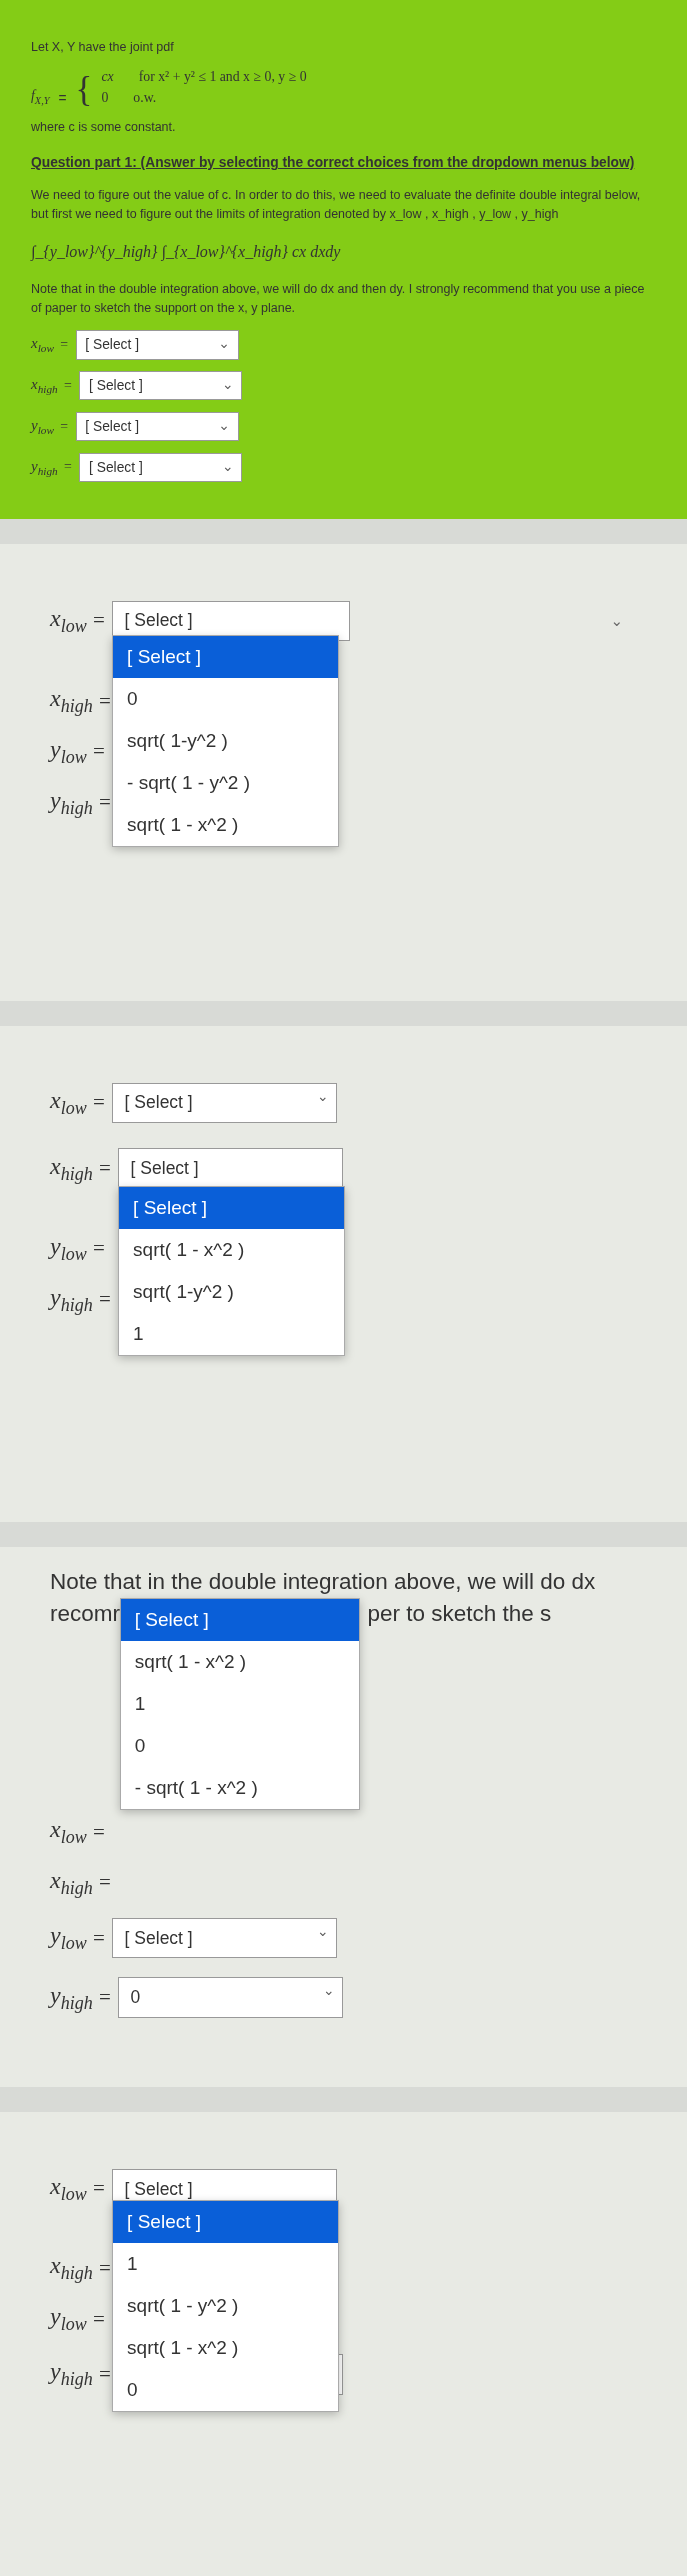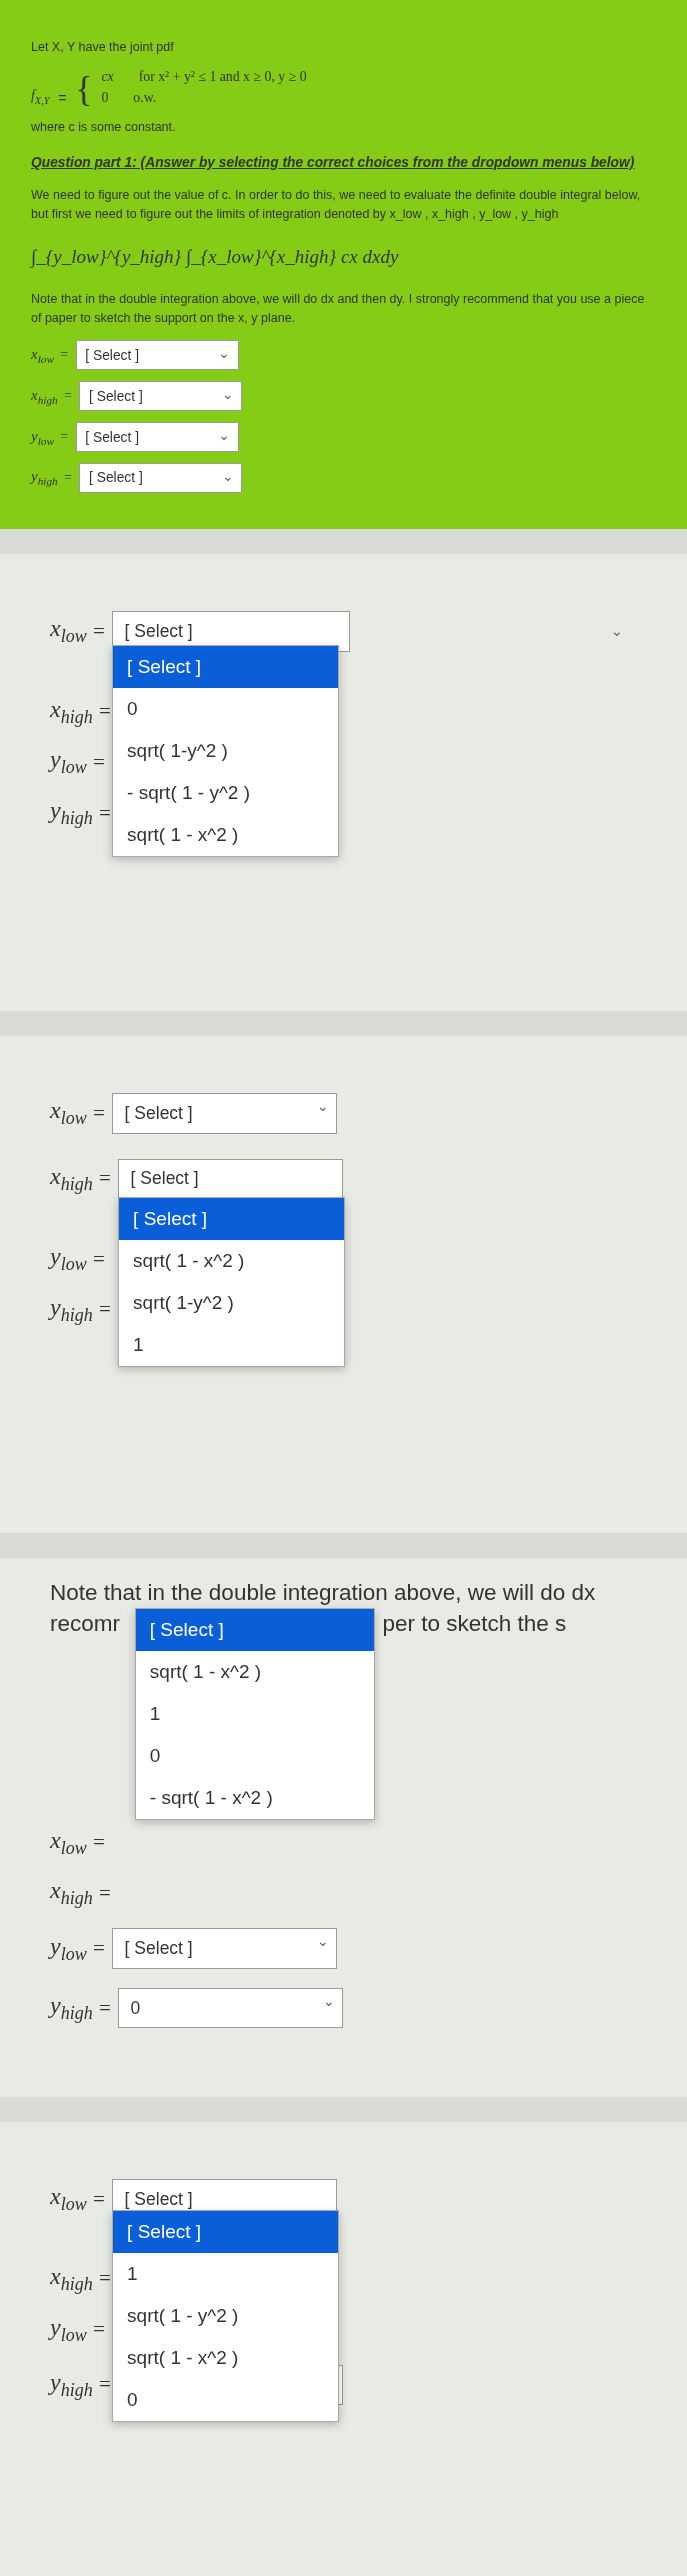--- a/index.html
+++ b/index.html
@@ -57,21 +57,21 @@
   }
   .dropdown .opt.hl {
     background: #0a5fd8;
     color: #fff;
   }
   .big .lbl { font-size: 24px; }
   .big .eq { font-size: 21px; }
   .big .sel { font-size: 17.5px; min-width: 225px; padding: 8.8px 11.3px; }
   .big .dropdown { font-size: 19px; min-width: 225px; }
   .big .row { margin: 19px 0; }
-  .qtitle { text-decoration: underline; font-weight: 600; margin: 16.3px 0 5px; font-size: 13.8px; font-style: italic; }
+  .qtitle { text-decoration: underline; font-weight: 600; margin: 16.3px 0 5px; font-size: 13.8px; }
   p { font-size: 12.5px; line-height: 1.5; }
   .brace { font-size: 35px; font-family: serif; line-height: 0.9; }
   .pdf-line { display:flex; align-items:flex-end; gap:9px; font-size:13.8px; margin:11.3px 0 3.8px; }
   .note3 { font-size: 22.5px; line-height:1.4; }
   .chev { position:absolute; right:15px; top:50%; transform:translateY(-50%); font-size:15px; color:#666; }
   .stackrow { position: relative; }
 </style>
 </head>
 <body>
 
@@ -93,21 +93,21 @@
       </span>
     </span>
   </div>
 
   <p>where c is some constant.</p>
 
   <p class="qtitle">Question part 1:  (Answer by selecting the correct choices from the dropdown menus below)</p>
 
   <p>We need to figure out the value of c.  In order to do this, we need to evaluate the definite double integral below, but first we need to figure out the limits of integration denoted by x_low , x_high , y_low , y_high</p>
 
-  <p class="math" style="font-size:19px">∫_{y_low}^{y_high} ∫_{x_low}^{x_high} cx dxdy</p>
+  <p class="math" style="font-size:16px">∫_{y_low}^{y_high} ∫_{x_low}^{x_high} cx dxdy</p>
 
   <p>Note that in the double integration above, we will do dx and then dy. I strongly recommend that you use a piece of paper to sketch the support on the x, y plane.</p>
 
   <div class="row">
     <span class="lbl">x<span class="sub">low</span></span>
     <span class="eq">=</span>
     <span class="sel-wrap">
         <div class="sel">[ Select ]</div>
       </span>
   </div>
@@ -195,21 +195,21 @@
   <div class="row">
     <span class="lbl">y<span class="sub">high</span></span>
     <span class="eq">=</span>
   </div>
   <div style="height:138px;"></div>
 </div>
 
 <div class="section shot big" style="padding-top:19px;">
   <div class="note3">Note that in the double integration above, we will do dx</div>
   <div style="display:flex;align-items:flex-start;">
-    <span class="note3" style="margin-right:15px;">recomr</span>
+    <span class="note3" style="margin-right:0;">recomr</span>
     <div style="position:relative;">
       <div class="dropdown" id="dd3" style="min-width:238px;">
           <div class="opt hl">[ Select ]</div>
           <div class="opt">sqrt( 1 - x^2 )</div>
           <div class="opt">1</div>
           <div class="opt">0</div>
           <div class="opt">- sqrt( 1 - x^2 )</div>
         </div>
     </div>
     <span class="note3" style="margin-left:7.5px;">per to sketch the s</span>

